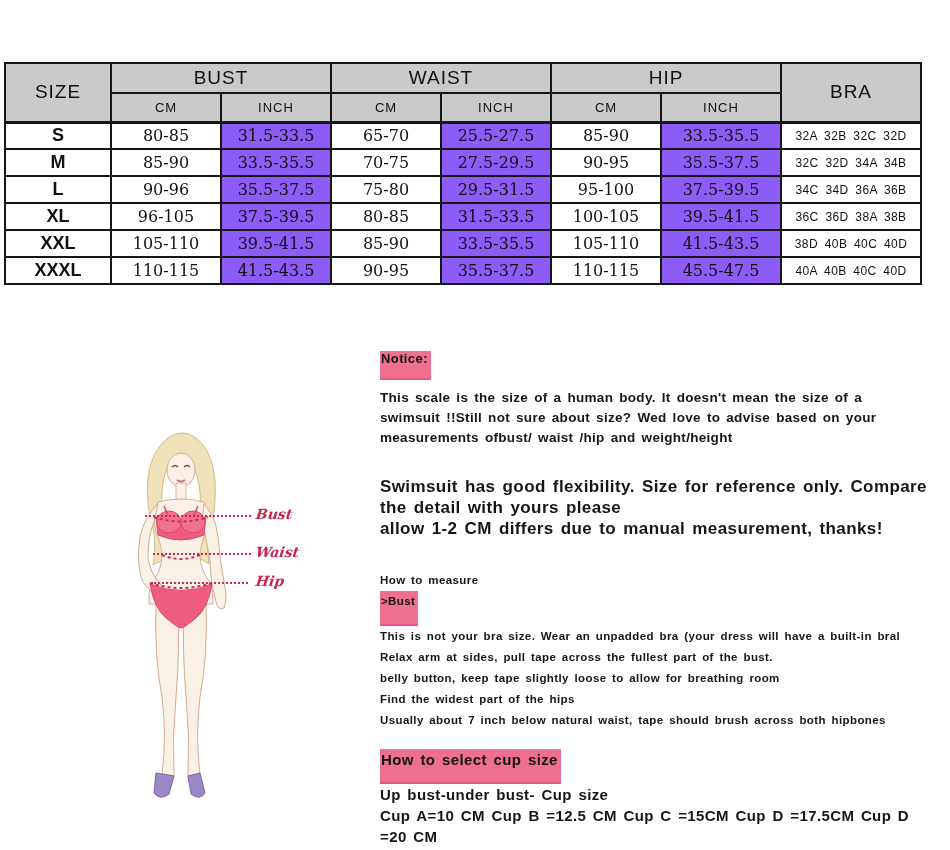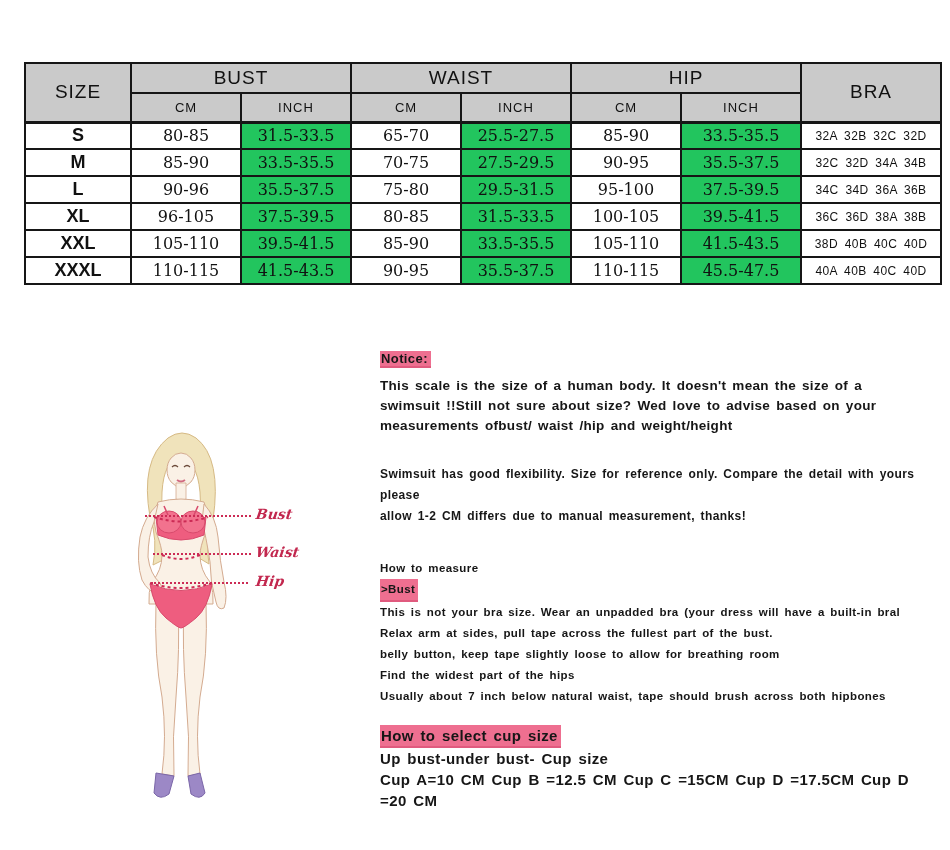--- a/index.html
+++ b/index.html
@@ -1,54 +1,54 @@
 <!DOCTYPE html>
 <html><head>
 <meta charset="utf-8">
 <style>
   * { margin:0; padding:0; box-sizing:border-box; }
   html,body { background:#ffffff; }
   body { font-family:"Liberation Sans", sans-serif; color:#111; }
   .page { position:relative; width:950px; height:850px; background:#fff; overflow:hidden; }
 
   
-  .chart-wrap { position:absolute; left:24px; top:62px; }
+  .chart-wrap { position:absolute; left:4px; top:62px; }
   table.size-chart { border-collapse:collapse; table-layout:fixed; width:916px; }
   .size-chart th, .size-chart td { border:2px solid #161616; text-align:center; vertical-align:middle; padding:0; }
   .size-chart thead th { background:#cacaca; font-weight:500; }
   .size-chart thead tr.h1 th { height:30px; font-size:19px; letter-spacing:1px; }
   .size-chart thead tr.h2 th { height:29px; font-size:13px; letter-spacing:1px;margin-left:16px; }
   .size-chart thead { border-bottom:3px solid #161616; }
   .size-chart tbody tr { height:27px; }
   .size-chart tbody td { background:#fff; font-family:"DejaVu Serif", serif; font-size:16px; }
-  .size-chart tbody td.inch { background:#22c55e; }
+  .size-chart tbody td.inch { background:#8b5cf6; }
   .size-chart tbody td.size { font-family:"Liberation Sans", sans-serif; font-weight:600; font-size:18px; }
   .size-chart tbody td.bra  { font-family:"Liberation Sans", sans-serif; font-size:12px; letter-spacing:0.4px; word-spacing:3px; }
   col.c-size { width:106px; } col.c-cm { width:110px; } col.c-inch { width:110px; }
   col.c-inch-wide { width:120px; } col.c-bra { width:140px; }
 
   
   .figure-area { position:absolute; left:112px; top:422px; width:240px; height:400px; }
   .leader { position:absolute; border-top:2px dotted #cc2b55; height:0; }
   .leader.bust  { left:145px; top:515px; width:106px; }
   .leader.waist { left:153px; top:553px; width:98px;  }
   .leader.hip   { left:151px; top:582px; width:97px;  }
   .measure-label { position:absolute; font-family:"DejaVu Serif", serif; font-style:italic; font-weight:bold;
                    font-size:14px; color:#c2274e; transform:skewX(-8deg); }
   .measure-label.bust  { left:256px; top:506px; }
   .measure-label.waist { left:256px; top:544px; }
   .measure-label.hip   { left:256px; top:573px; }
 
   
   .text-col { position:absolute; left:380px; top:351px; width:552px; color:#161616; }
-  .hl { background:#ee6f90; border-bottom:2px solid #e05a7e; padding:0 3px 0 1px; display:inline-block; }
+  .hl { background:#ee6f90; border-bottom:2px solid #e05a7e; padding:0 3px 12px 1px; display:inline-block; }
   .notice-title { font-size:13px; font-weight:bold; letter-spacing:0.4px; margin-bottom:8px; }
   .notice-para div { font-size:13.5px; font-weight:bold; line-height:20px; letter-spacing:0.3px; word-spacing:2px; }
   .flex-note { margin-top:28px; }
-  .flex-note div { font-size:12px; font-weight:bold; line-height:21px; letter-spacing:0.4px; word-spacing:2px; }
+  .flex-note div { font-size:17px; font-weight:bold; line-height:21px; letter-spacing:0.4px; word-spacing:2px; }
   .measure-list { margin-top:31px; }
   .measure-list .ln { font-size:11.5px; font-weight:bold; line-height:21px; letter-spacing:0.4px; word-spacing:2px; }
   .cup-block { margin-top:18px; }
   .cup-block .ln { font-size:15px; font-weight:bold; line-height:21px; letter-spacing:0.4px; word-spacing:2px; }
 </style>
 </head>
 <body>
 
 <div class="page">
 

